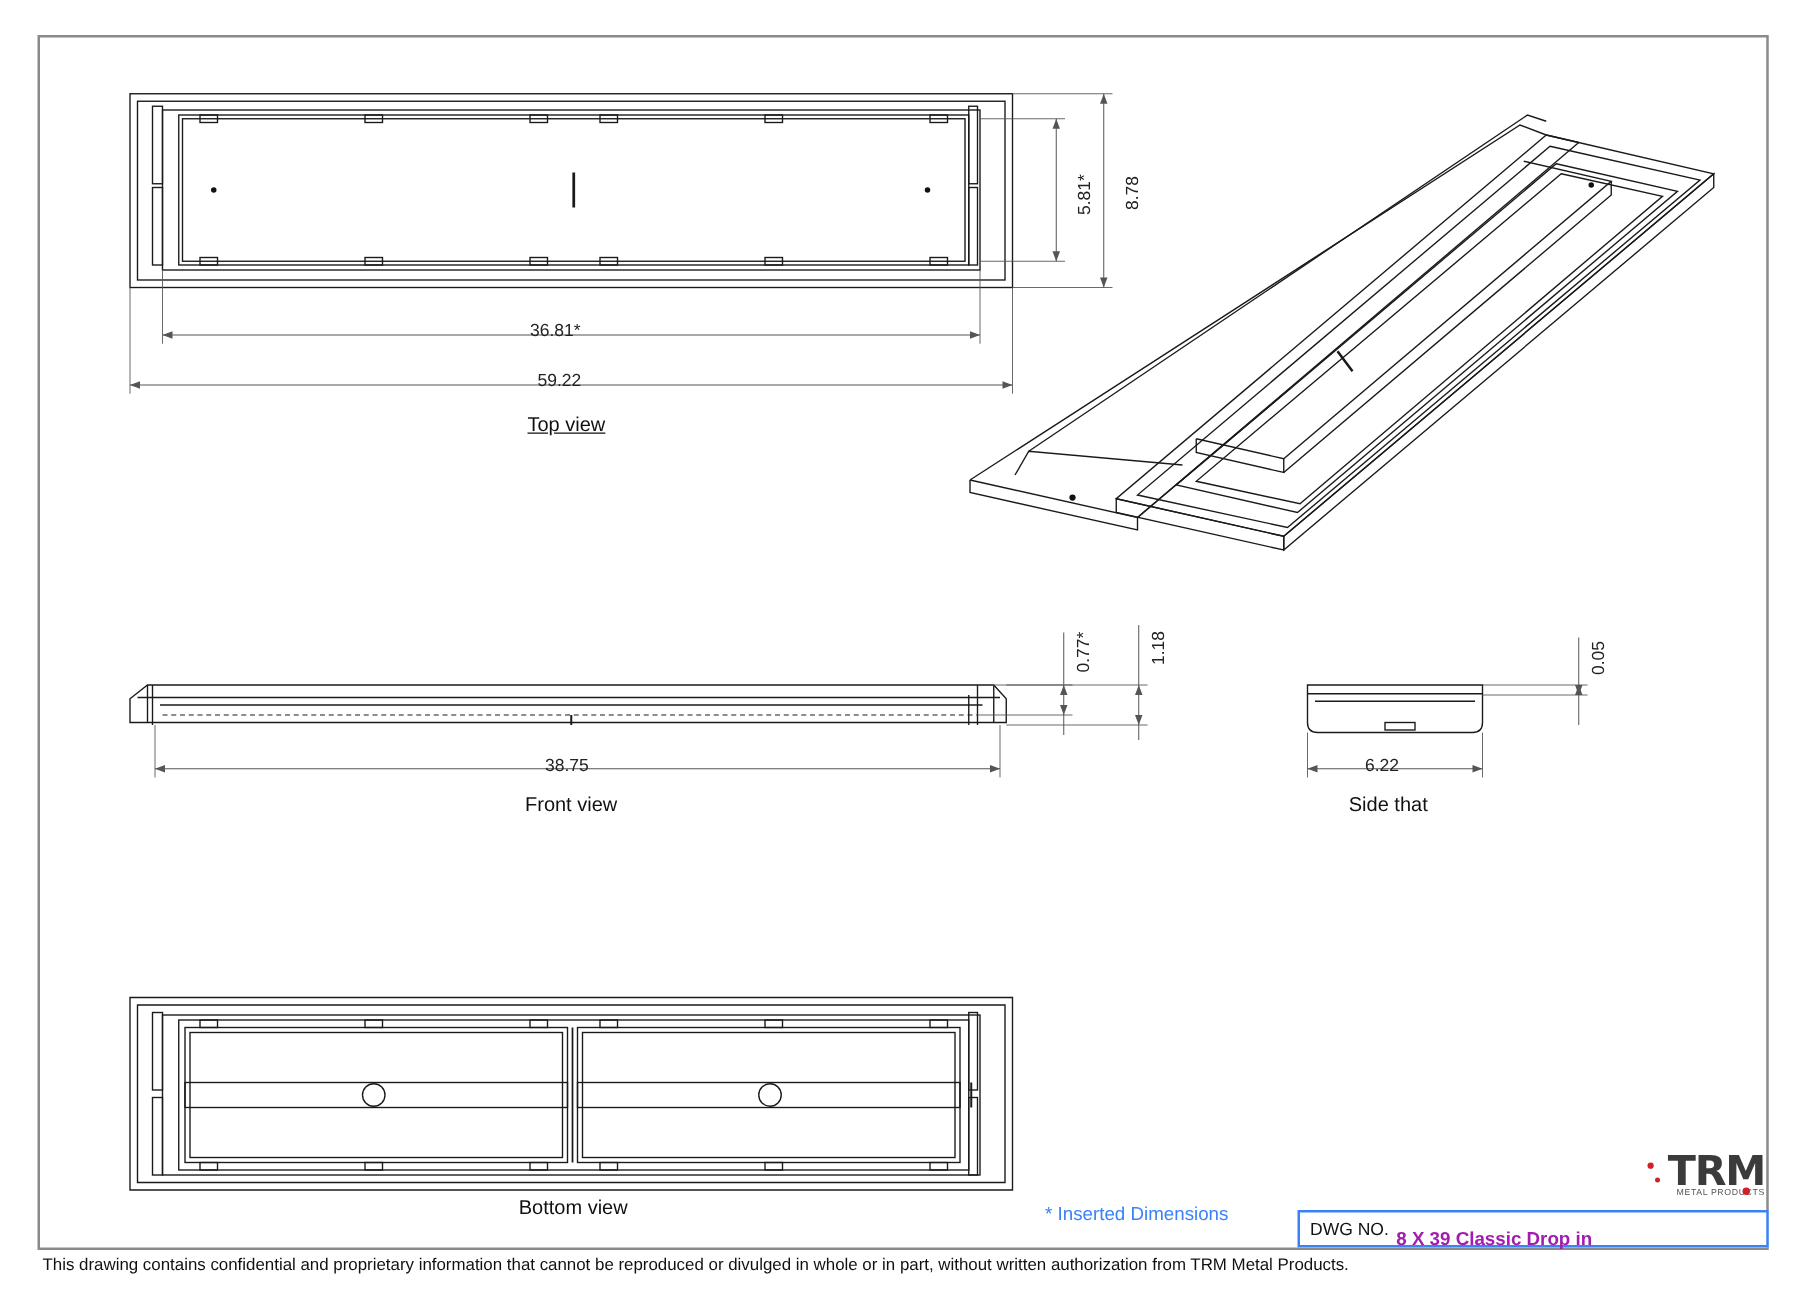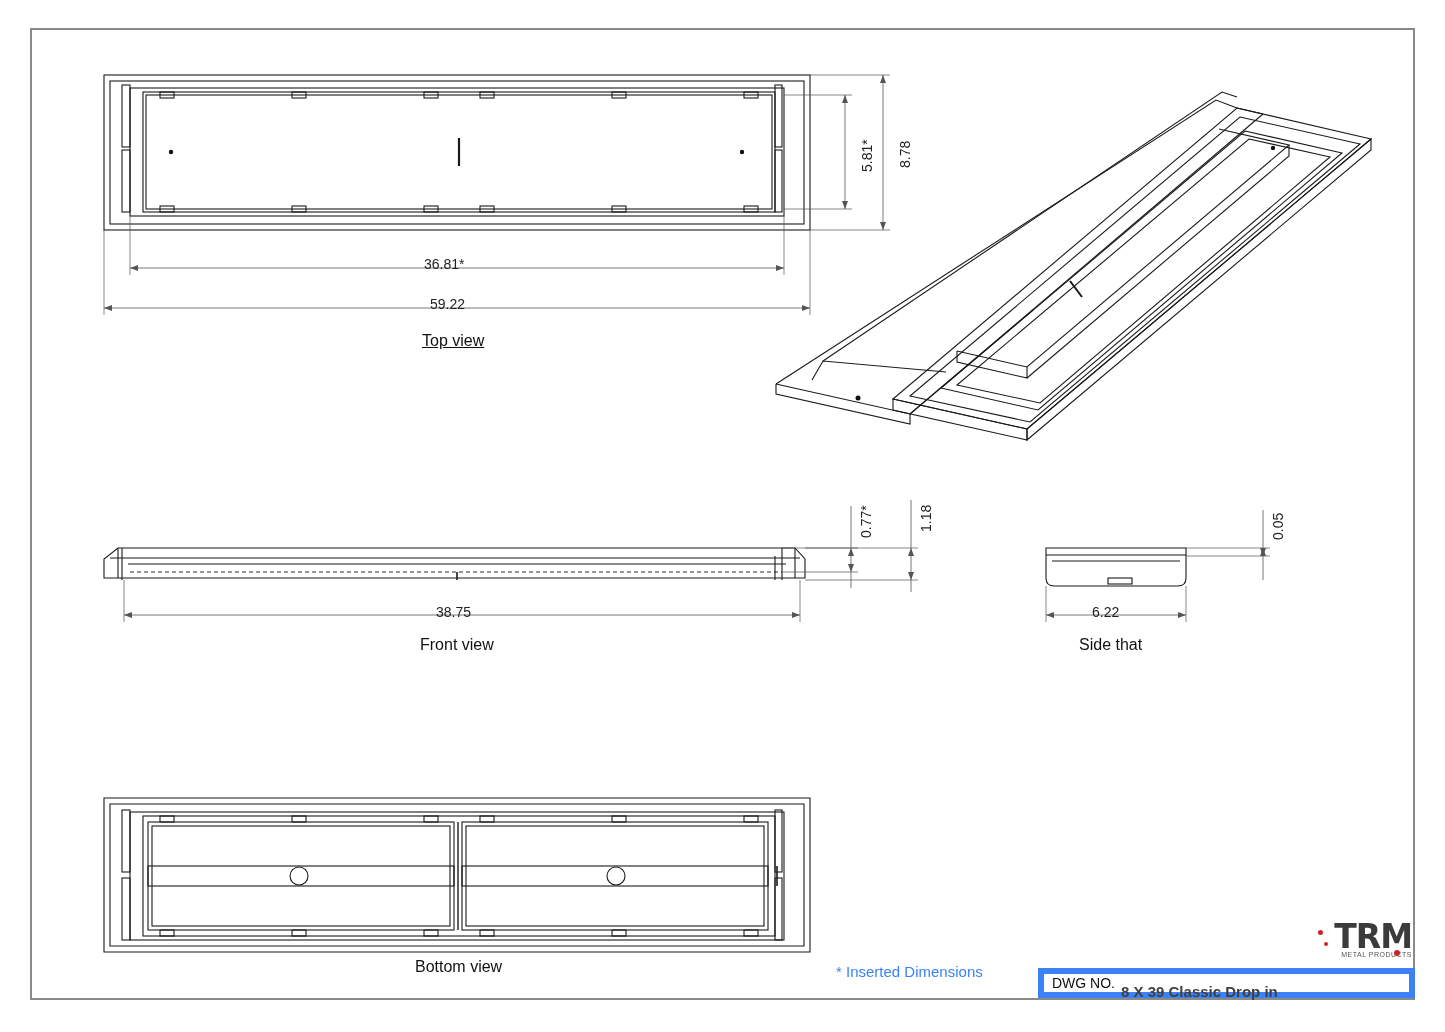--- a/index.html
+++ b/index.html
@@ -65,35 +65,35 @@
     color: #111;
     text-align: left;
   }
   .dwgbox {
     position: absolute;
     left: 1038px;
     top: 968px;
     width: 377px;
     height: 30px;
     background: #ffffff;
-    border: 6px solid #3b82f6;
+    border: 2px solid #3b82f6;
     box-sizing: border-box;
     display: flex;
     align-items: center;
     padding-left: 8px;
     gap: 6px;
   }
   .dwgbox .dwg-label {
     font-size: 14px;
     color: #111;
   }
   .dwgbox .dwg-value {
     font-size: 15px;
     font-weight: bold;
-    color: #404040;
+    color: #a21caf;
     margin-top: 17px;
   }
   .logo {
     position: absolute;
     left: 1288px;
     top: 920px;
     width: 124px;
     height: 48px;
     text-align: right;
   }
@@ -365,14 +365,15 @@
     <div class="dot-red"></div>
     <div class="dot-red2"></div>
     <div class="dot-red3"></div>
   </div>
 
   <div class="dwgbox">
     <span class="dwg-label">DWG NO.</span>
     <span class="dwg-value">8 X 39 Classic Drop in</span>
   </div>
 
+  <div class="footer">This drawing contains confidential and proprietary information that cannot be reproduced or divulged in whole or in part, without written authorization from TRM Metal Products.</div>
 
 </div>
 
 </body></html>

